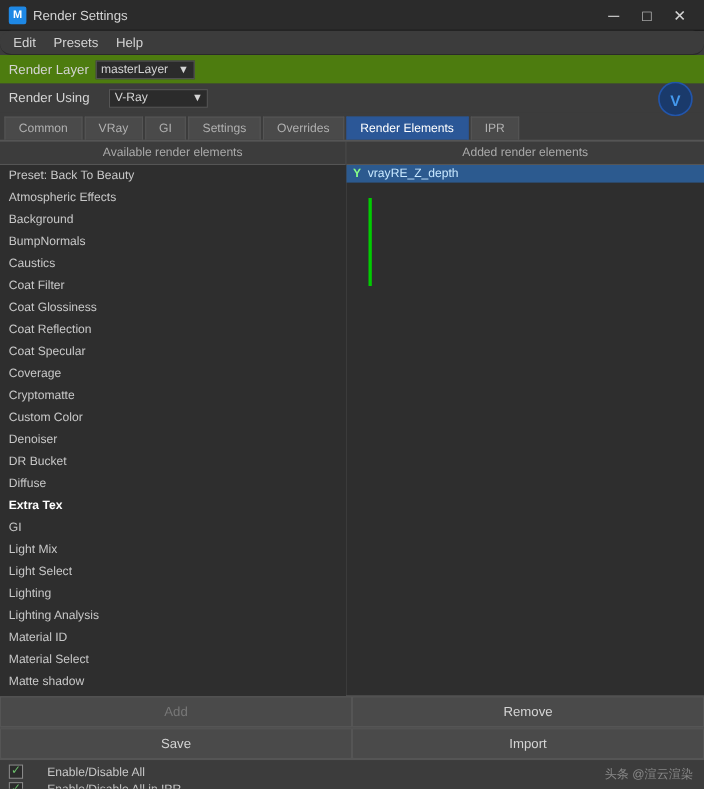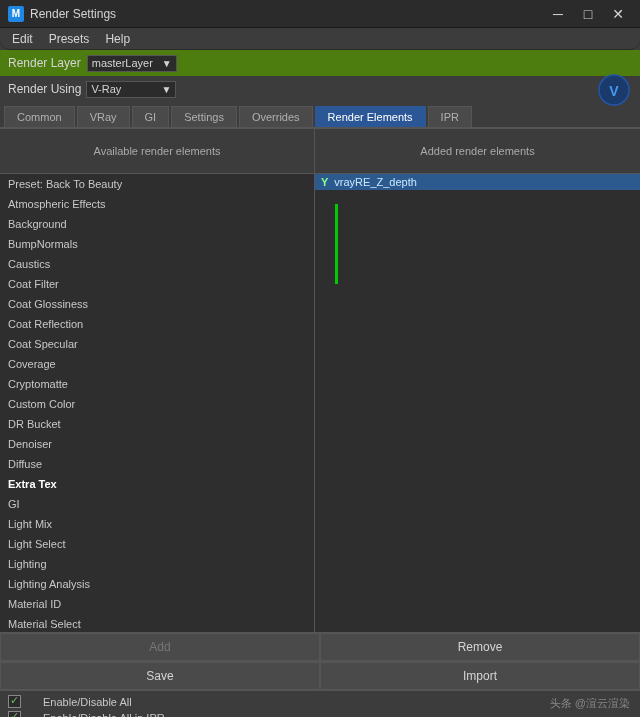--- a/index.html
+++ b/index.html
@@ -95,21 +95,21 @@
     }
     .dropdown-wide { min-width: 90px; }
 
     
     .render-using-row {
       background: #3c3c3c;
       height: 26px;
       display: flex;
       align-items: center;
       padding: 0 8px;
-      gap: 5px;
+      gap: 18px;
       position: relative;
     }
     .vray-logo {
       position: absolute;
       right: 10px;
       top: -2px;
       width: 32px;
       height: 32px;
     }
 
@@ -146,21 +146,21 @@
 
     
     .left-panel {
       flex: 0 0 315px;
       display: flex;
       flex-direction: column;
       border-right: 1px solid #555;
     }
     .panel-header {
       background: #3c3c3c;
-      padding: 16px 8px;
+      padding: 4px 8px;
       font-size: 11px;
       color: #aaa;
       border-bottom: 1px solid #555;
       text-align: center;
     }
     .list-container {
       flex: 1;
       overflow-y: auto;
       background: #2e2e2e;
       position: relative;
@@ -341,22 +341,22 @@
         <div class="list-item">Background</div>
         <div class="list-item">BumpNormals</div>
         <div class="list-item">Caustics</div>
         <div class="list-item">Coat Filter</div>
         <div class="list-item">Coat Glossiness</div>
         <div class="list-item">Coat Reflection</div>
         <div class="list-item">Coat Specular</div>
         <div class="list-item">Coverage</div>
         <div class="list-item">Cryptomatte</div>
         <div class="list-item">Custom Color</div>
+        <div class="list-item">Denoiser</div>
         <div class="list-item">DR Bucket</div>
-        <div class="list-item">Denoiser</div>
         <div class="list-item">Diffuse</div>
         <div class="list-item bold">Extra Tex</div>
         <div class="list-item">GI</div>
         <div class="list-item">Light Mix</div>
         <div class="list-item">Light Select</div>
         <div class="list-item">Lighting</div>
         <div class="list-item">Lighting Analysis</div>
         <div class="list-item">Material ID</div>
         <div class="list-item">Material Select</div>
         <div class="list-item">Matte shadow</div>

